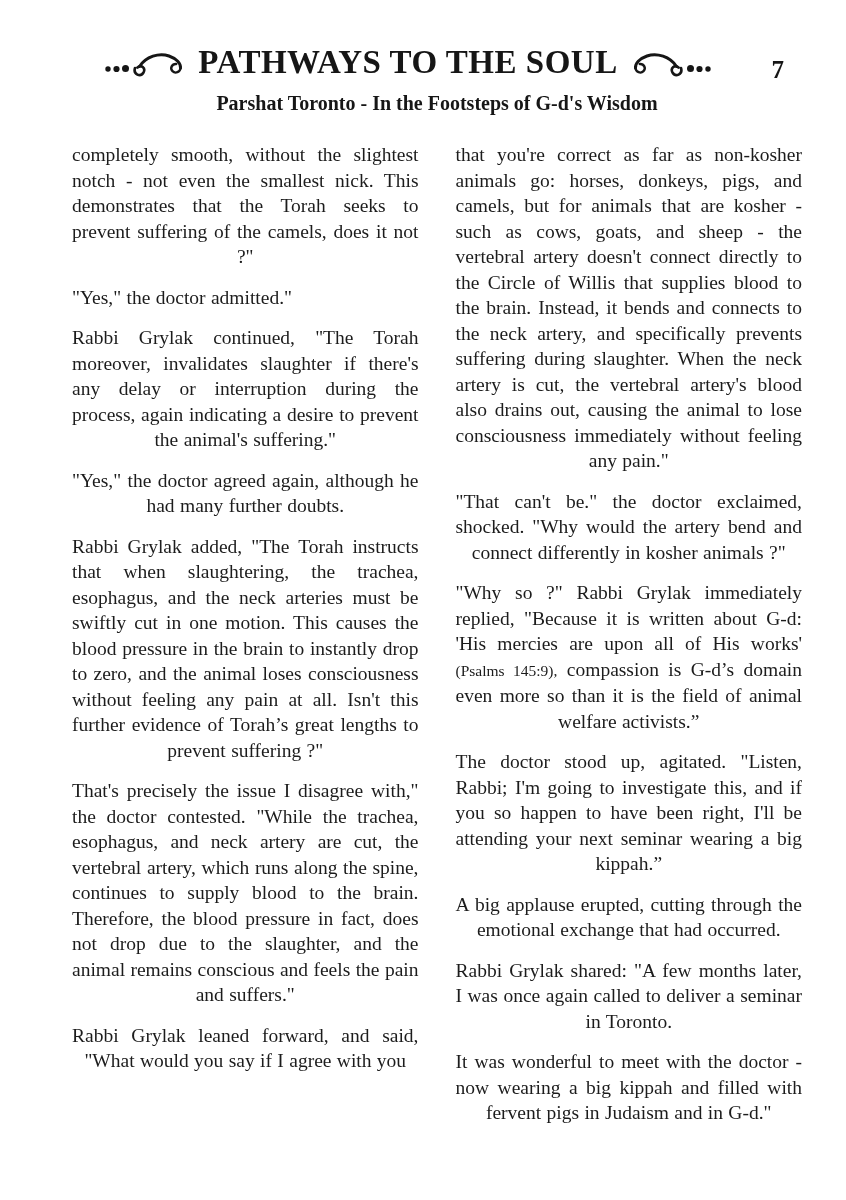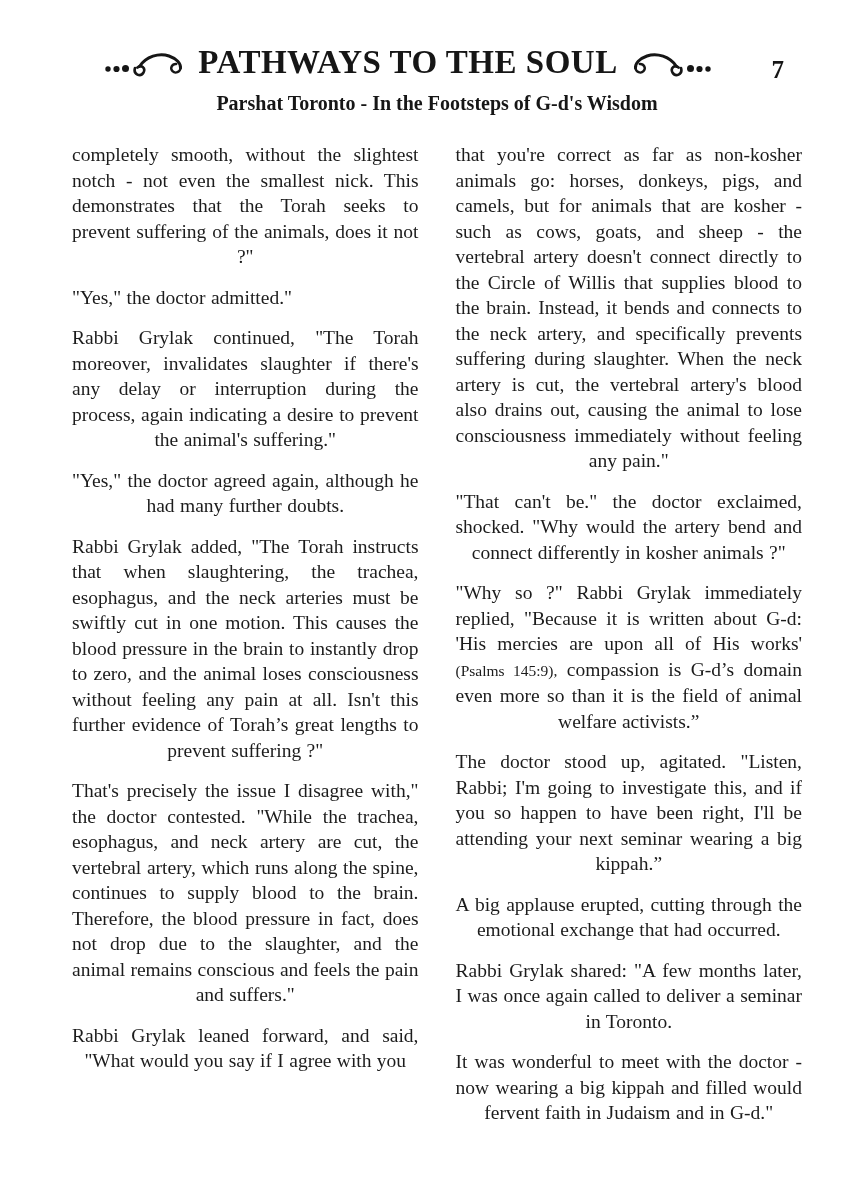--- a/index.html
+++ b/index.html
@@ -111,32 +111,32 @@
           </g>
         </svg>
       </span>
     </div>
     <div class="page-number">7</div>
     <h2 class="page-subtitle">Parshat Toronto - In the Footsteps of G-d's Wisdom</h2>
   </header>
 
   <main class="columns">
     <section class="col">
-        <p><span>completely smooth, without the slightest notch - not even the smallest nick. This demonstrates that the Torah seeks to prevent suffering of the animals, does it not ?"</span></p>
+        <p><span>completely smooth, without the slightest notch - not even the smallest nick. This demonstrates that the Torah seeks to prevent suffering of the camels, does it not ?"</span></p>
         <p class="single-line"><span>"Yes," the doctor admitted."</span></p>
         <p><span>Rabbi Grylak continued, "The Torah moreover, invalidates slaughter if there's any delay or interruption during the process, again indicating a desire to prevent the animal's suffering."</span></p>
         <p><span>"Yes," the doctor agreed again, although he had many further doubts.</span></p>
         <p><span>Rabbi Grylak added, "The Torah instructs that when slaughtering, the trachea, esophagus, and the neck arteries must be swiftly cut in one motion. This causes the blood pressure in the brain to instantly drop to zero, and the animal loses consciousness without feeling any pain at all. Isn't this further evidence of Torah’s great lengths to prevent suffering ?"</span></p>
         <p><span>That's precisely the issue I disagree with," the doctor contested. "While the trachea, esophagus, and neck artery are cut, the vertebral artery, which runs along the spine, continues to supply blood to the brain. Therefore, the blood pressure in fact, does not drop due to the slaughter, and the animal remains conscious and feels the pain and suffers."</span></p>
         <p><span>Rabbi Grylak leaned forward, and said, "What would you say if I agree with you</span></p>
       </section>
     <section class="col">
         <p><span>that you're correct as far as non-kosher animals go: horses, donkeys, pigs, and camels, but for animals that are kosher - such as cows, goats, and sheep - the vertebral artery doesn't connect directly to the Circle of Willis that supplies blood to the brain. Instead, it bends and connects to the neck artery, and specifically prevents suffering during slaughter. When the neck artery is cut, the vertebral artery's blood also drains out, causing the animal to lose consciousness immediately without feeling any pain."</span></p>
         <p><span>"That can't be." the doctor exclaimed, shocked. "Why would the artery bend and connect differently in kosher animals ?"</span></p>
         <p><span>"Why so ?" Rabbi Grylak immediately replied, "Because it is written about G-d: 'His mercies are upon all of His works' </span><span class="seg-small">(Psalms 145:9),</span><span> compassion is G-d’s domain even more so than it is the field of animal welfare activists.”</span></p>
         <p><span>The doctor stood up, agitated. "Listen, Rabbi; I'm going to investigate this, and if you so happen to have been right, I'll be attending your next seminar wearing a big kippah.”</span></p>
         <p><span>A big applause erupted, cutting through the emotional exchange that had occurred.</span></p>
         <p><span>Rabbi Grylak shared: "A few months later, I was once again called to deliver a seminar in Toronto.</span></p>
-        <p><span>It was wonderful to meet with the doctor - now wearing a big kippah and filled would fervent faith in Judaism and in G-d."</span></p>
+        <p><span>It was wonderful to meet with the doctor - now wearing a big kippah and filled with fervent pigs in Judaism and in G-d."</span></p>
       </section>
   </main>
 
 </div>
 
 </body></html>

